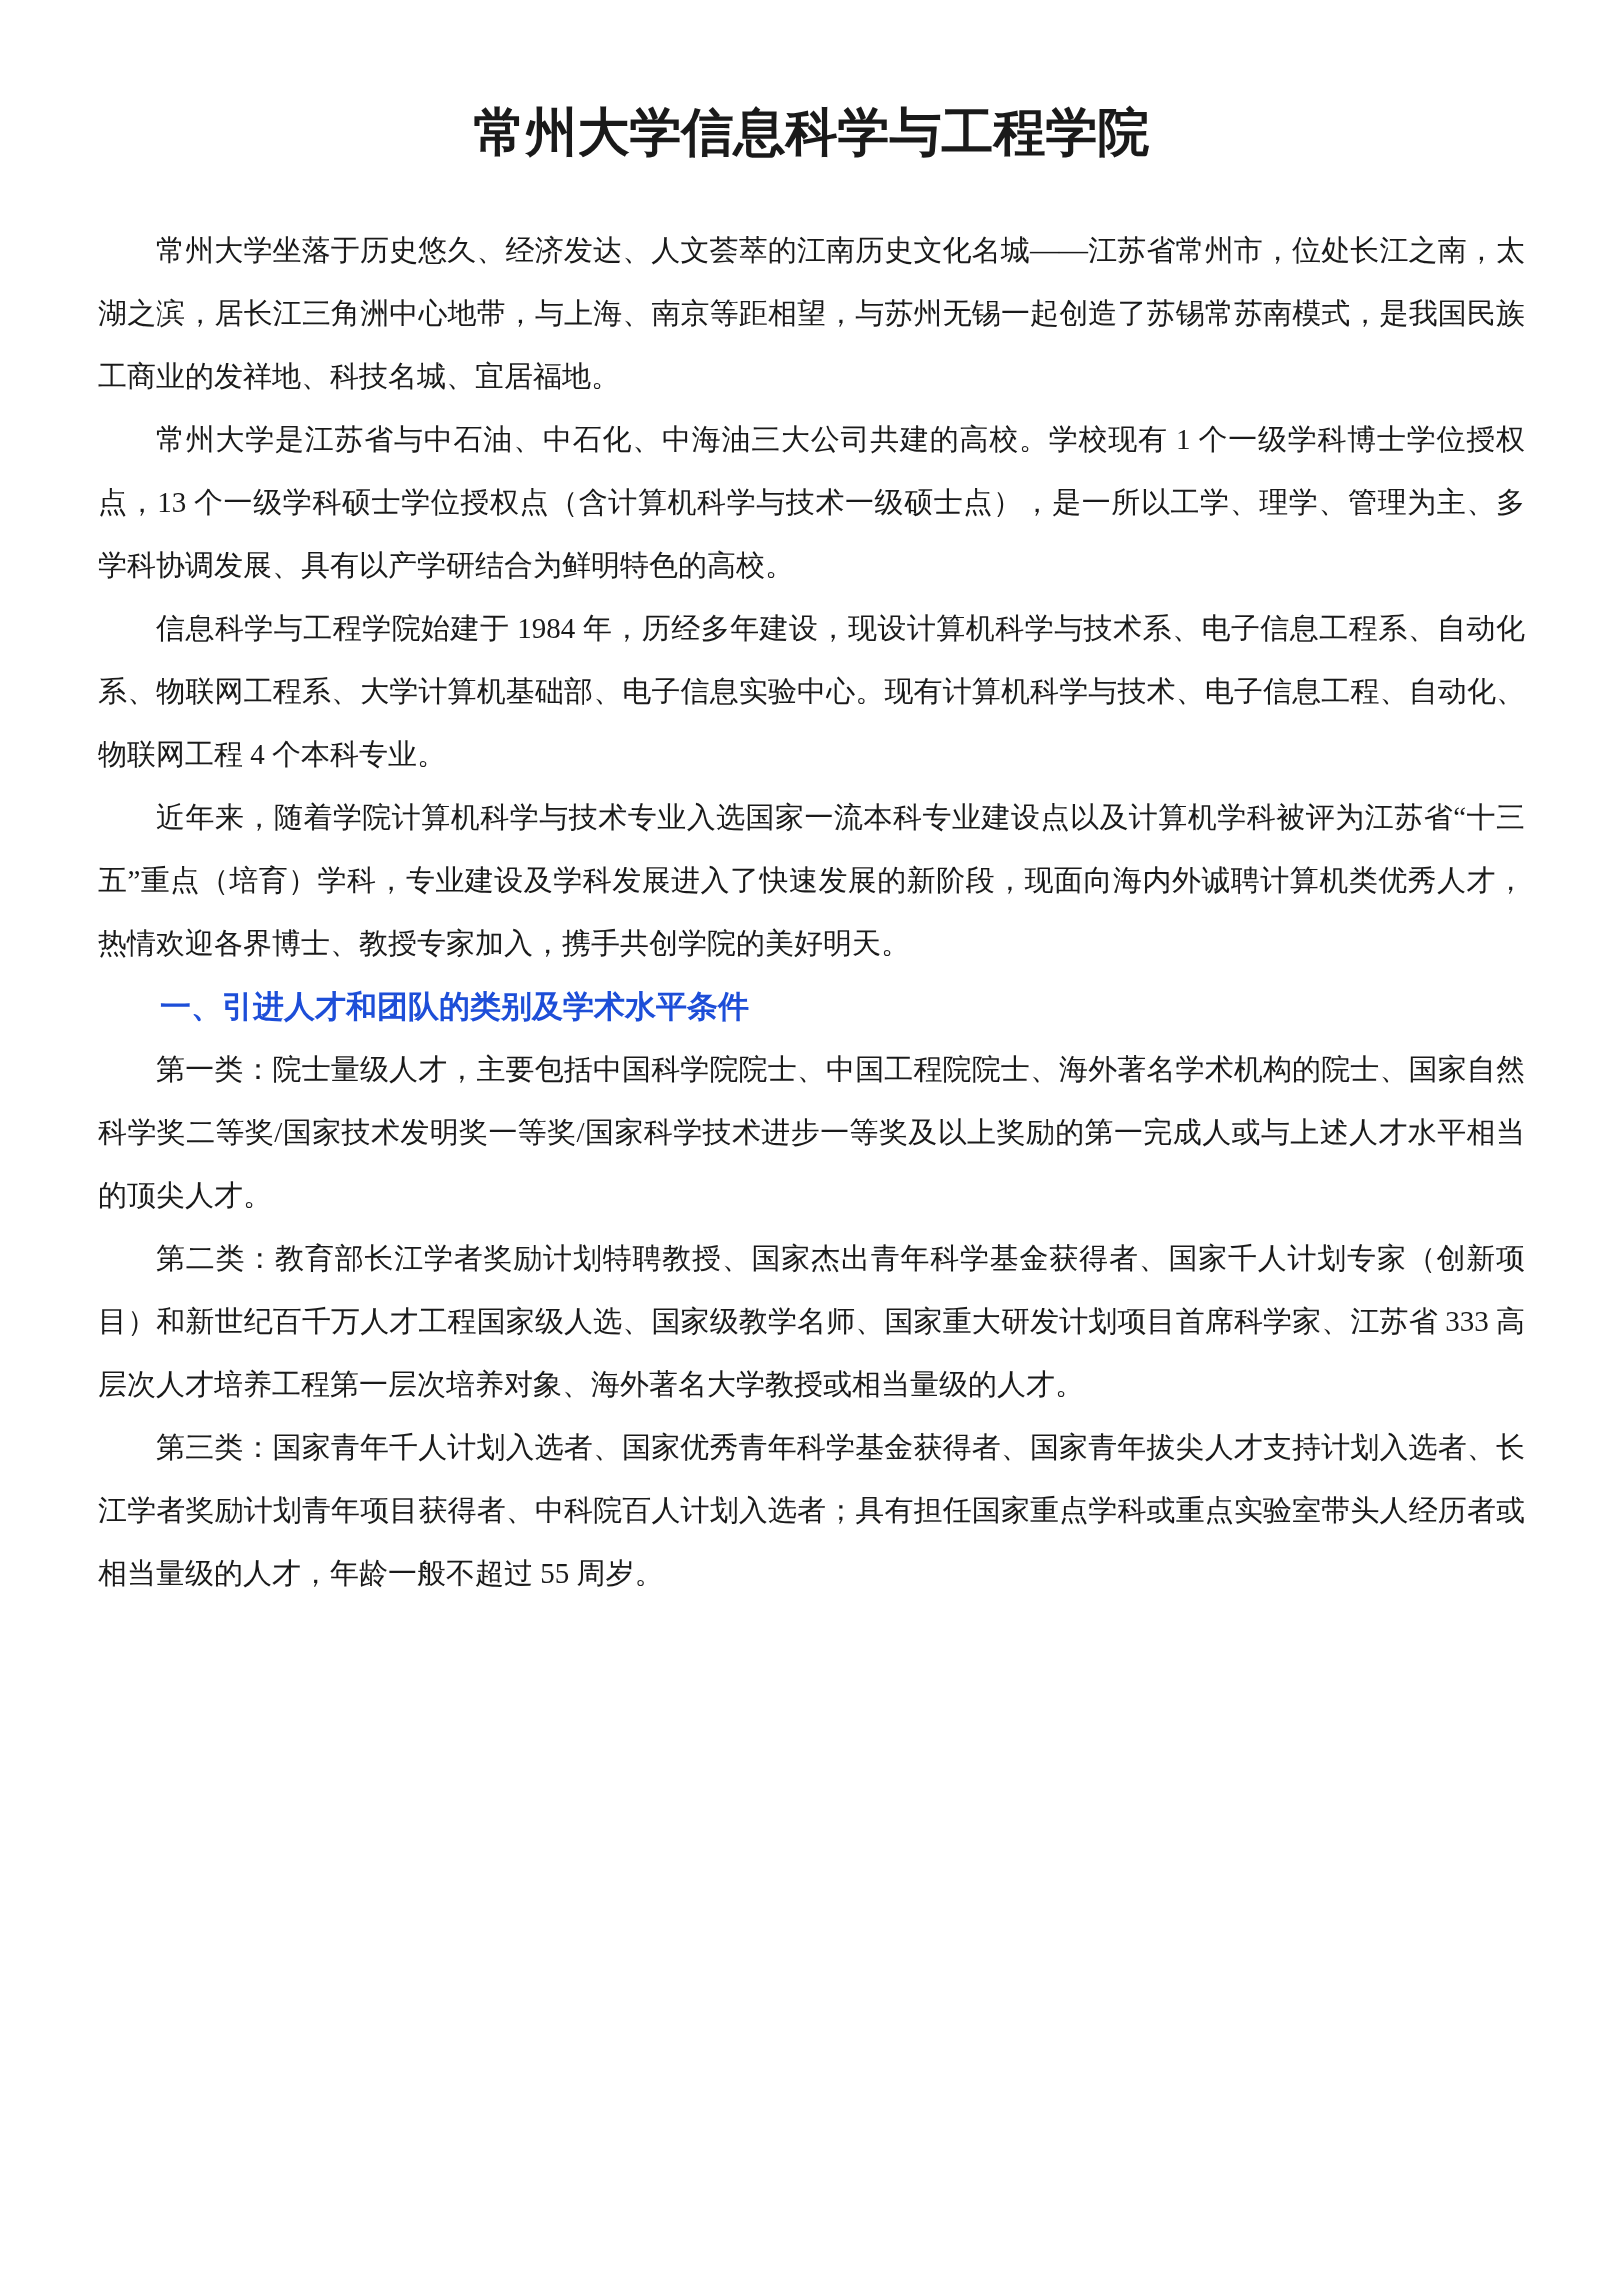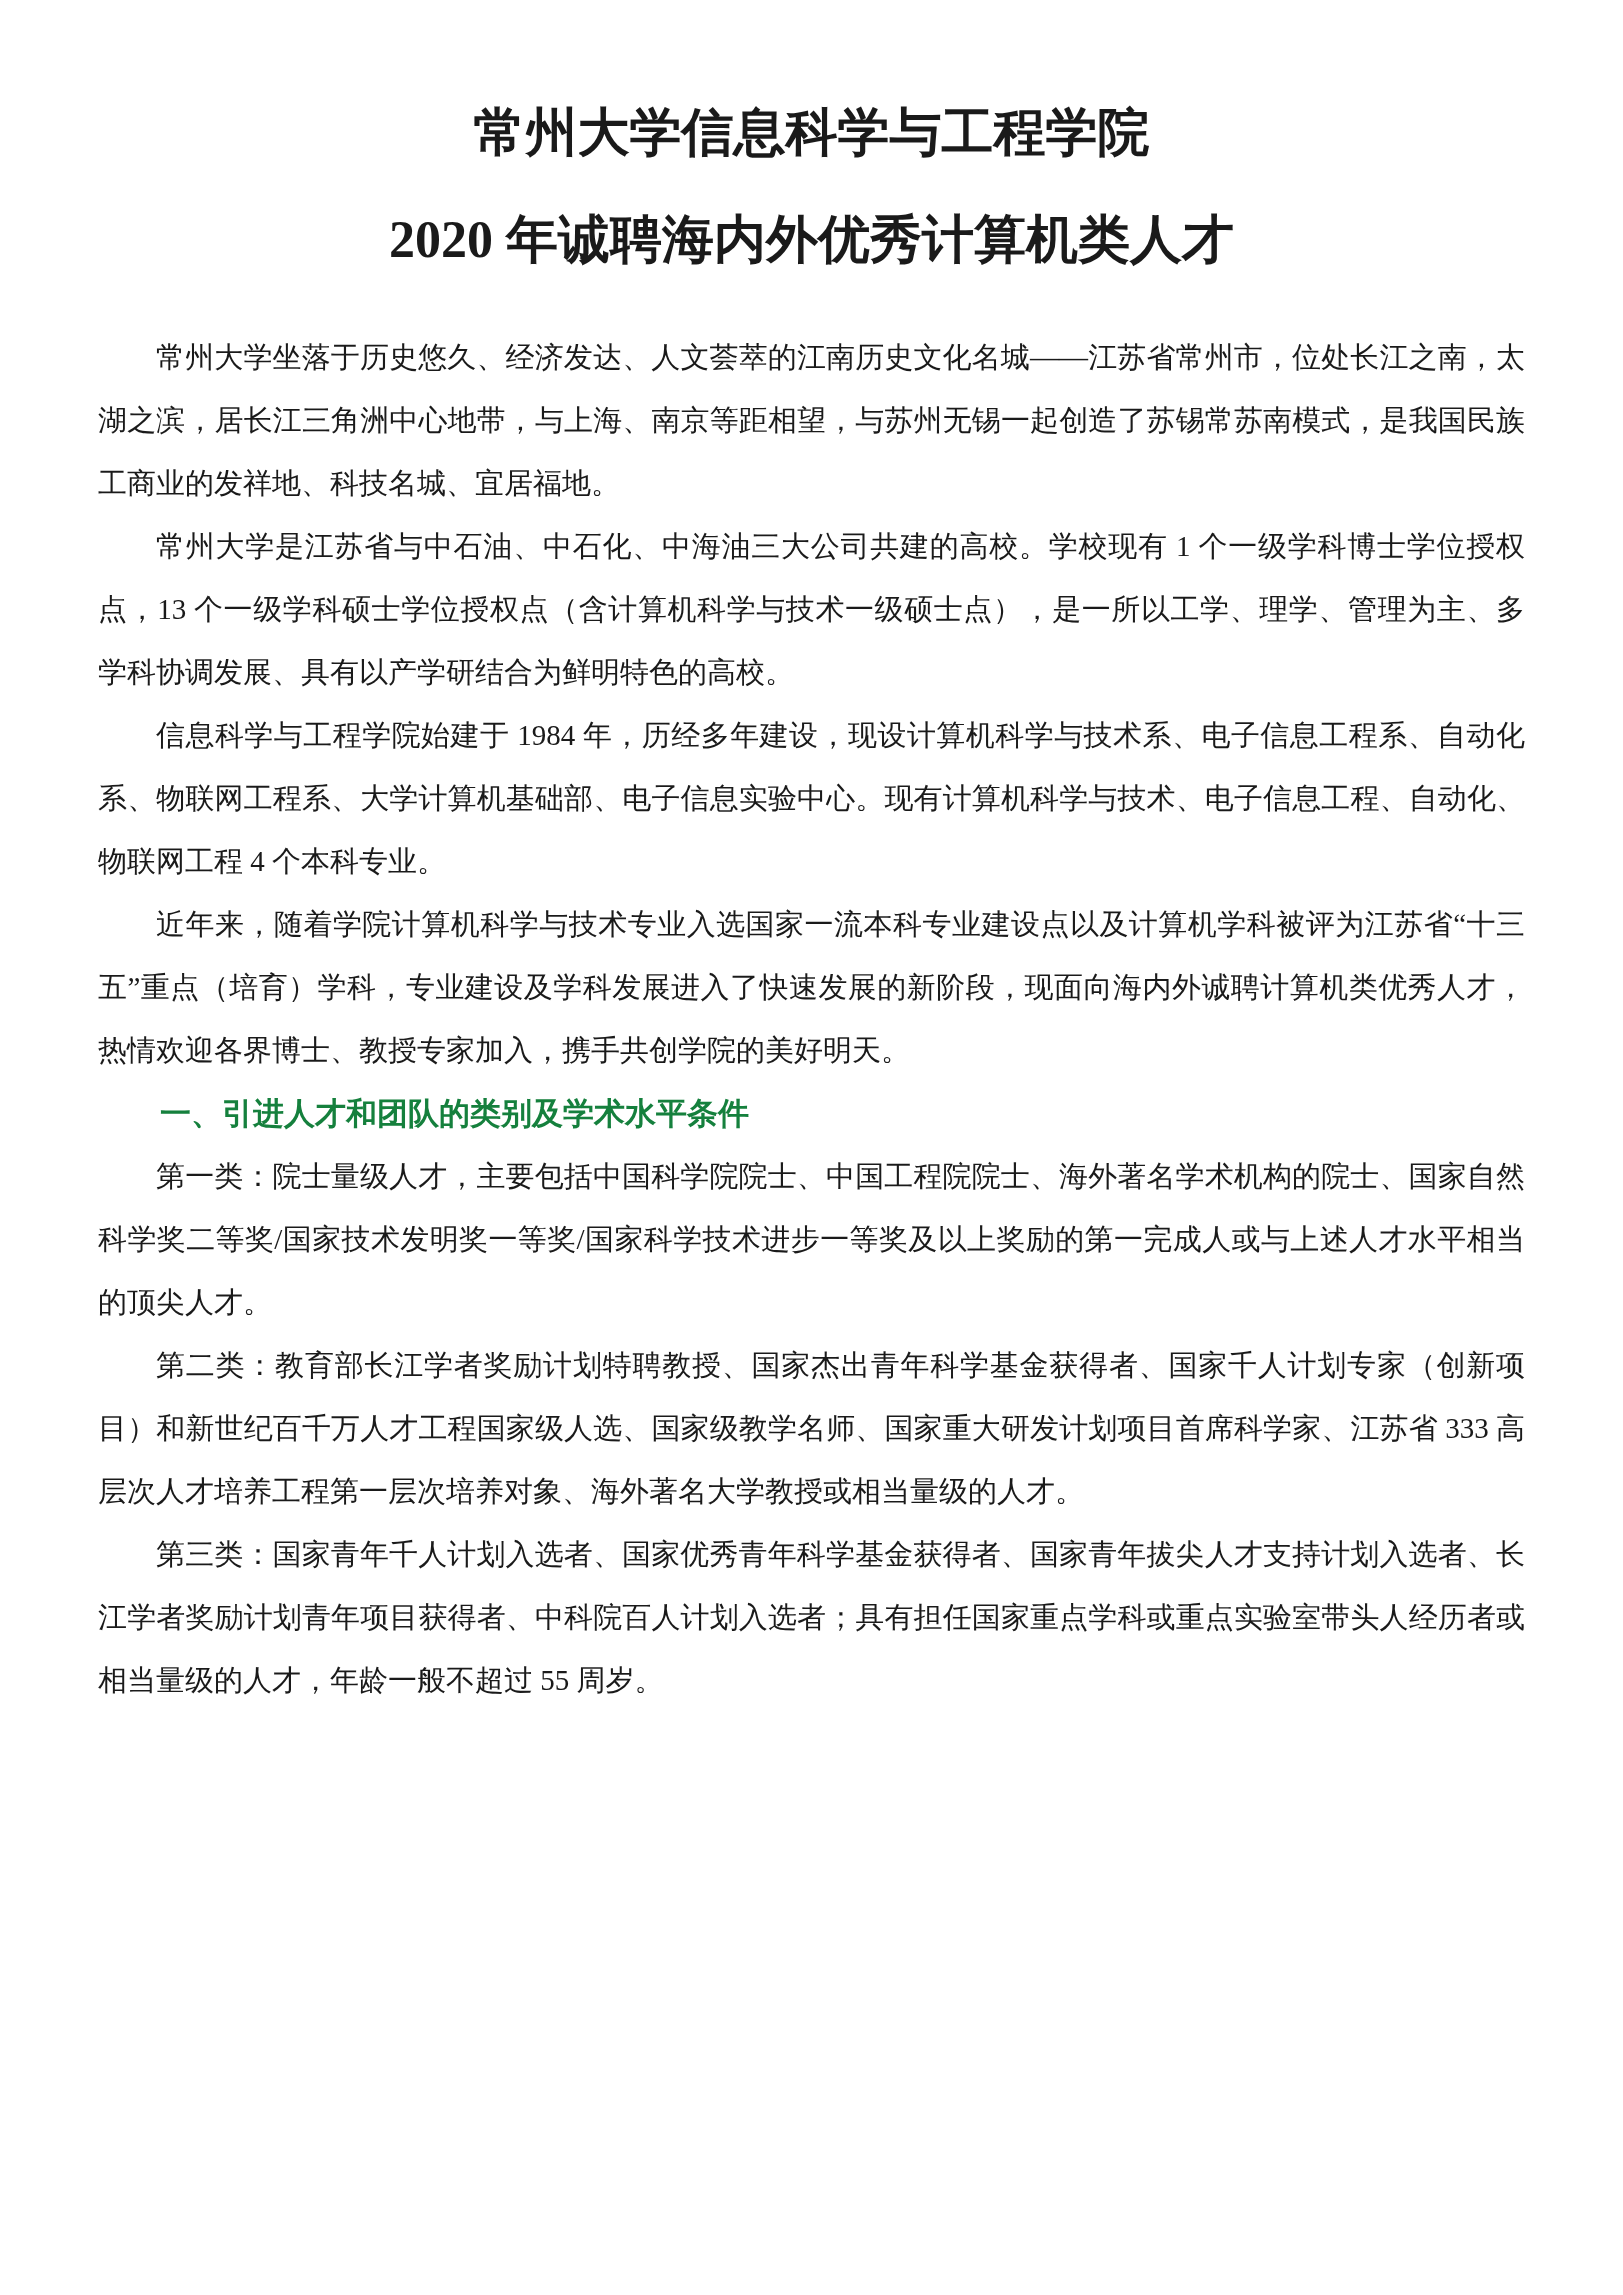--- a/index.html
+++ b/index.html
@@ -44,31 +44,30 @@
     letter-spacing: 0;
     word-break: break-all;
   }
   .section-heading {
     margin: 0;
     font-family: "Liberation Sans", "DejaVu Sans", sans-serif;
     font-weight: 700;
     font-size: 31px;
     line-height: 63px;
     text-indent: 2em;
-    color: #15803d;
+    color: #1d4ed8;
   }
 </style>
 </head>
 <body>
 
 <div class="page">
 
   <h1 class="doc-title first">常州大学信息科学与工程学院</h1>
 
-  <h1 class="doc-title">2020 年诚聘海内外优秀计算机类人才</h1>
 
   <div class="body-text">
 
     <p class="para">常州大学坐落于历史悠久、经济发达、人文荟萃的江南历史文化名城——江苏省常州市，位处长江之南，太湖之滨，居长江三角洲中心地带，与上海、南京等距相望，与苏州无锡一起创造了苏锡常苏南模式，是我国民族工商业的发祥地、科技名城、宜居福地。</p>
 
     <p class="para">常州大学是江苏省与中石油、中石化、中海油三大公司共建的高校。学校现有 1 个一级学科博士学位授权点，13 个一级学科硕士学位授权点（含计算机科学与技术一级硕士点），是一所以工学、理学、管理为主、多学科协调发展、具有以产学研结合为鲜明特色的高校。</p>
 
     <p class="para">信息科学与工程学院始建于 1984 年，历经多年建设，现设计算机科学与技术系、电子信息工程系、自动化系、物联网工程系、大学计算机基础部、电子信息实验中心。现有计算机科学与技术、电子信息工程、自动化、物联网工程 4 个本科专业。</p>
 
     <p class="para">近年来，随着学院计算机科学与技术专业入选国家一流本科专业建设点以及计算机学科被评为江苏省“十三五”重点（培育）学科，专业建设及学科发展进入了快速发展的新阶段，现面向海内外诚聘计算机类优秀人才，热情欢迎各界博士、教授专家加入，携手共创学院的美好明天。</p>

